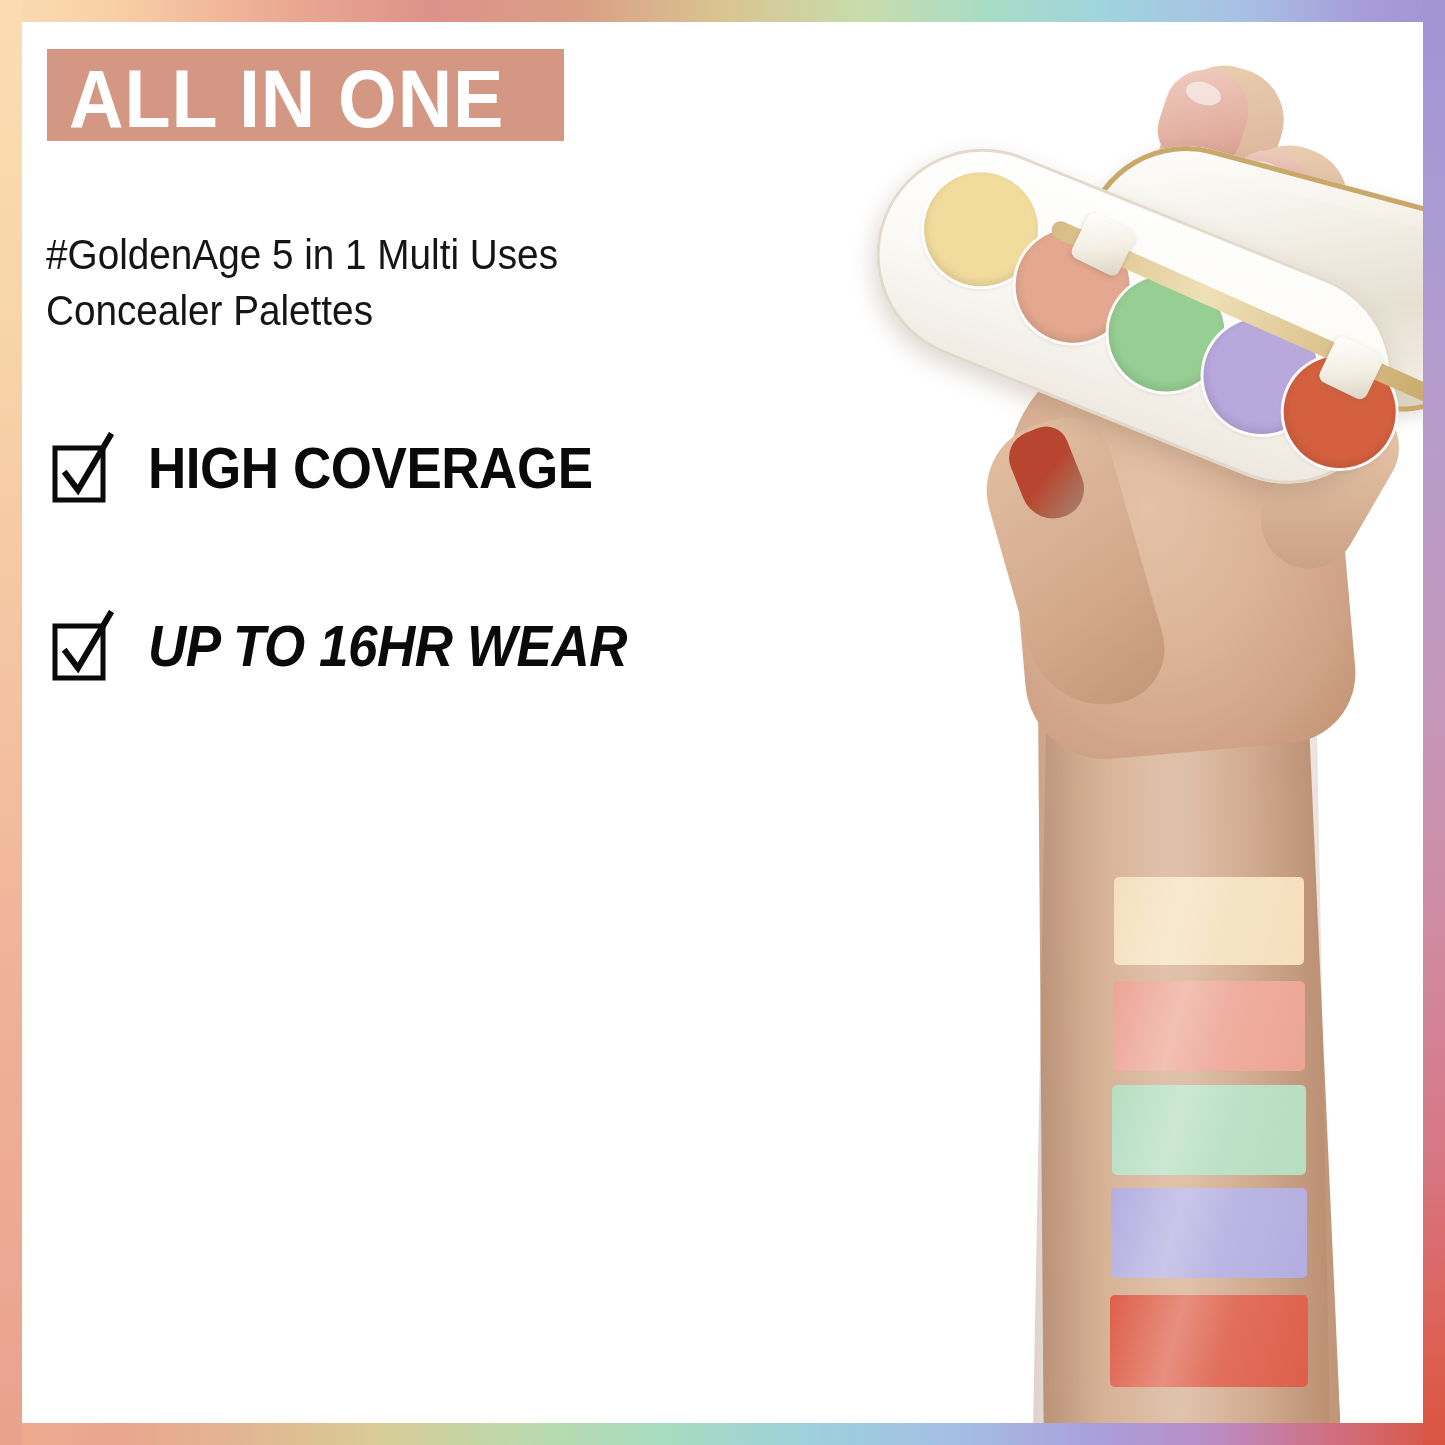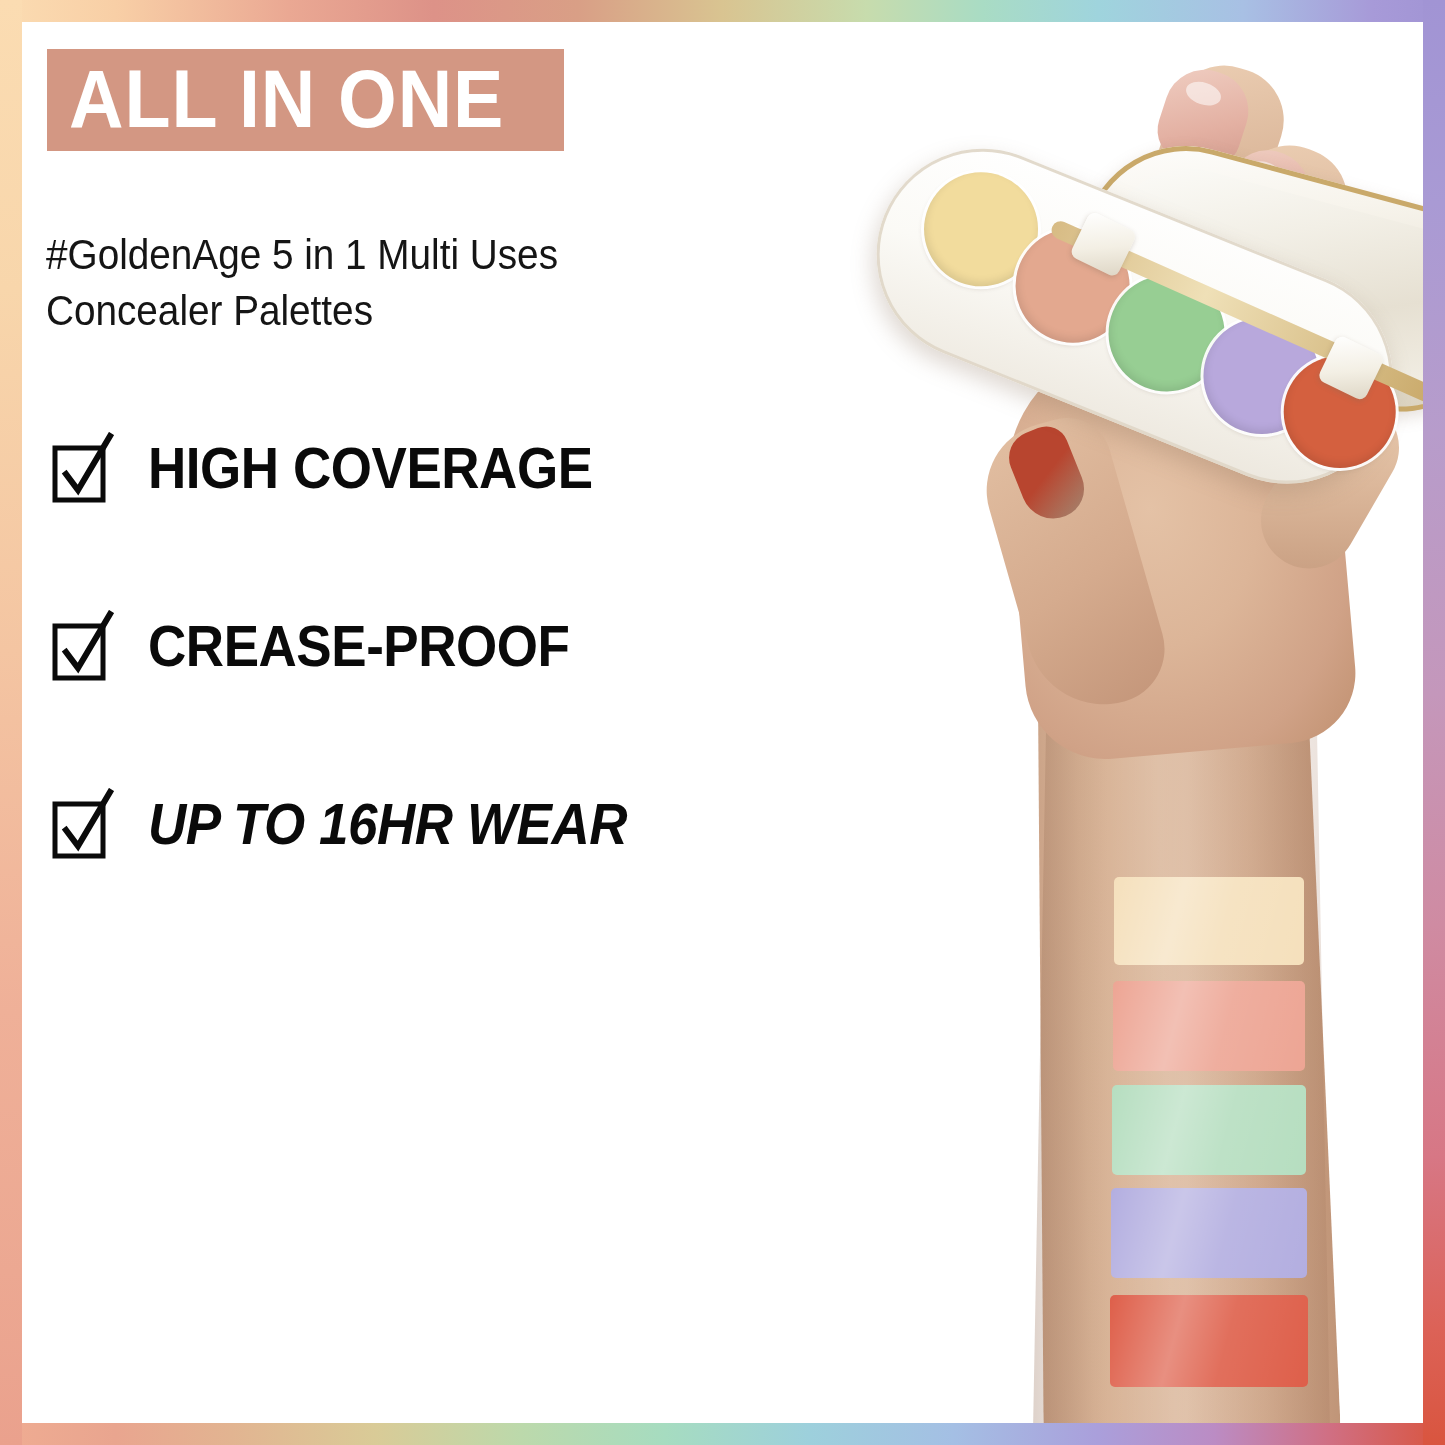--- a/index.html
+++ b/index.html
@@ -54,21 +54,21 @@
     width: 1401px; height: 1401px;
     background: #ffffff;
     overflow: hidden;
   }
 
   
   .banner {
     position: absolute;
     left: 25px; top: 27px;
     background: #d39783;
-    padding: 10px 22px 12px 22px;
+    padding: 10px 22px 2px 22px;
   }
   .banner-text {
     font-family: "Liberation Sans", sans-serif;
     font-weight: bold;
     font-size: 82px;
     line-height: 0.98;
     color: #ffffff;
     letter-spacing: 1px;
     transform: scaleX(0.92);
     transform-origin: left center;
@@ -316,29 +316,20 @@
           <svg width="62" height="72" viewBox="0 0 62 72">
             <rect x="3" y="16" width="48" height="52" fill="none" stroke="#0a0a0a" stroke-width="5"></rect>
             <path d="M14 42 L26 58 L58 4" fill="none" stroke="#0a0a0a" stroke-width="6" stroke-linecap="square"></path>
           </svg>
         </span>
         <span class="feature-label">HIGH COVERAGE</span>
       </div>
 
 
 
-      <div class="feature-row">
-        <span class="checkbox-icon">
-          <svg width="62" height="72" viewBox="0 0 62 72">
-            <rect x="3" y="16" width="48" height="52" fill="none" stroke="#0a0a0a" stroke-width="5"></rect>
-            <path d="M14 42 L26 58 L58 4" fill="none" stroke="#0a0a0a" stroke-width="6" stroke-linecap="square"></path>
-          </svg>
-        </span>
-        <span class="feature-label">CREASE-PROOF</span>
-      </div>
 
       <div class="feature-row">
         <span class="checkbox-icon">
           <svg width="62" height="72" viewBox="0 0 62 72">
             <rect x="3" y="16" width="48" height="52" fill="none" stroke="#0a0a0a" stroke-width="5"></rect>
             <path d="M14 42 L26 58 L58 4" fill="none" stroke="#0a0a0a" stroke-width="6" stroke-linecap="square"></path>
           </svg>
         </span>
         <span class="feature-label">UP TO 16HR WEAR</span>
       </div>

